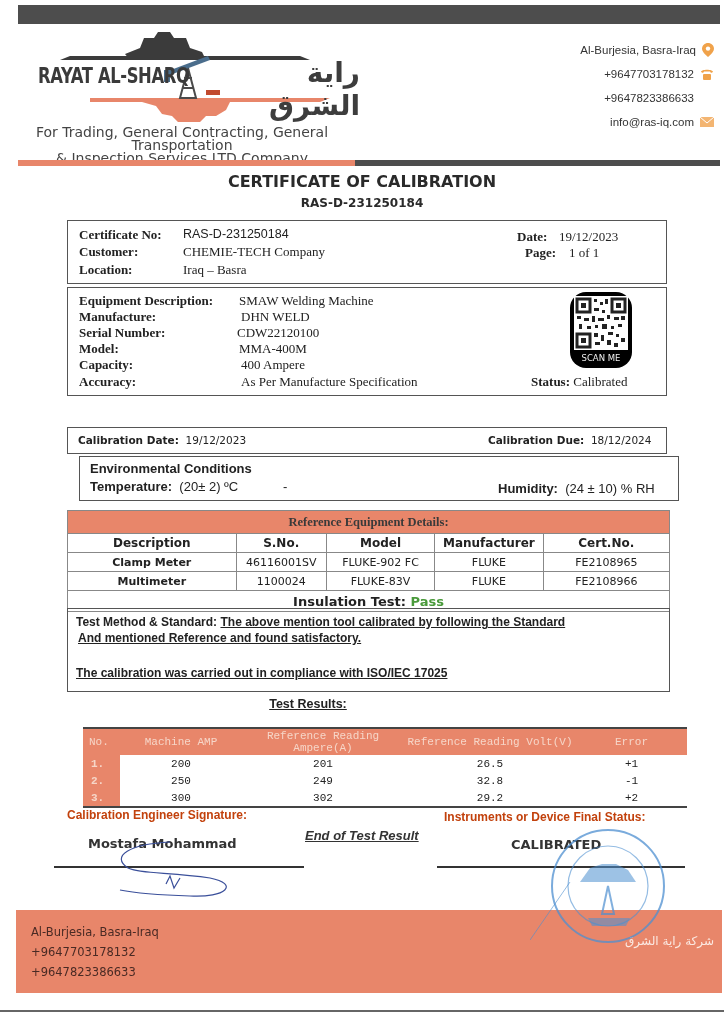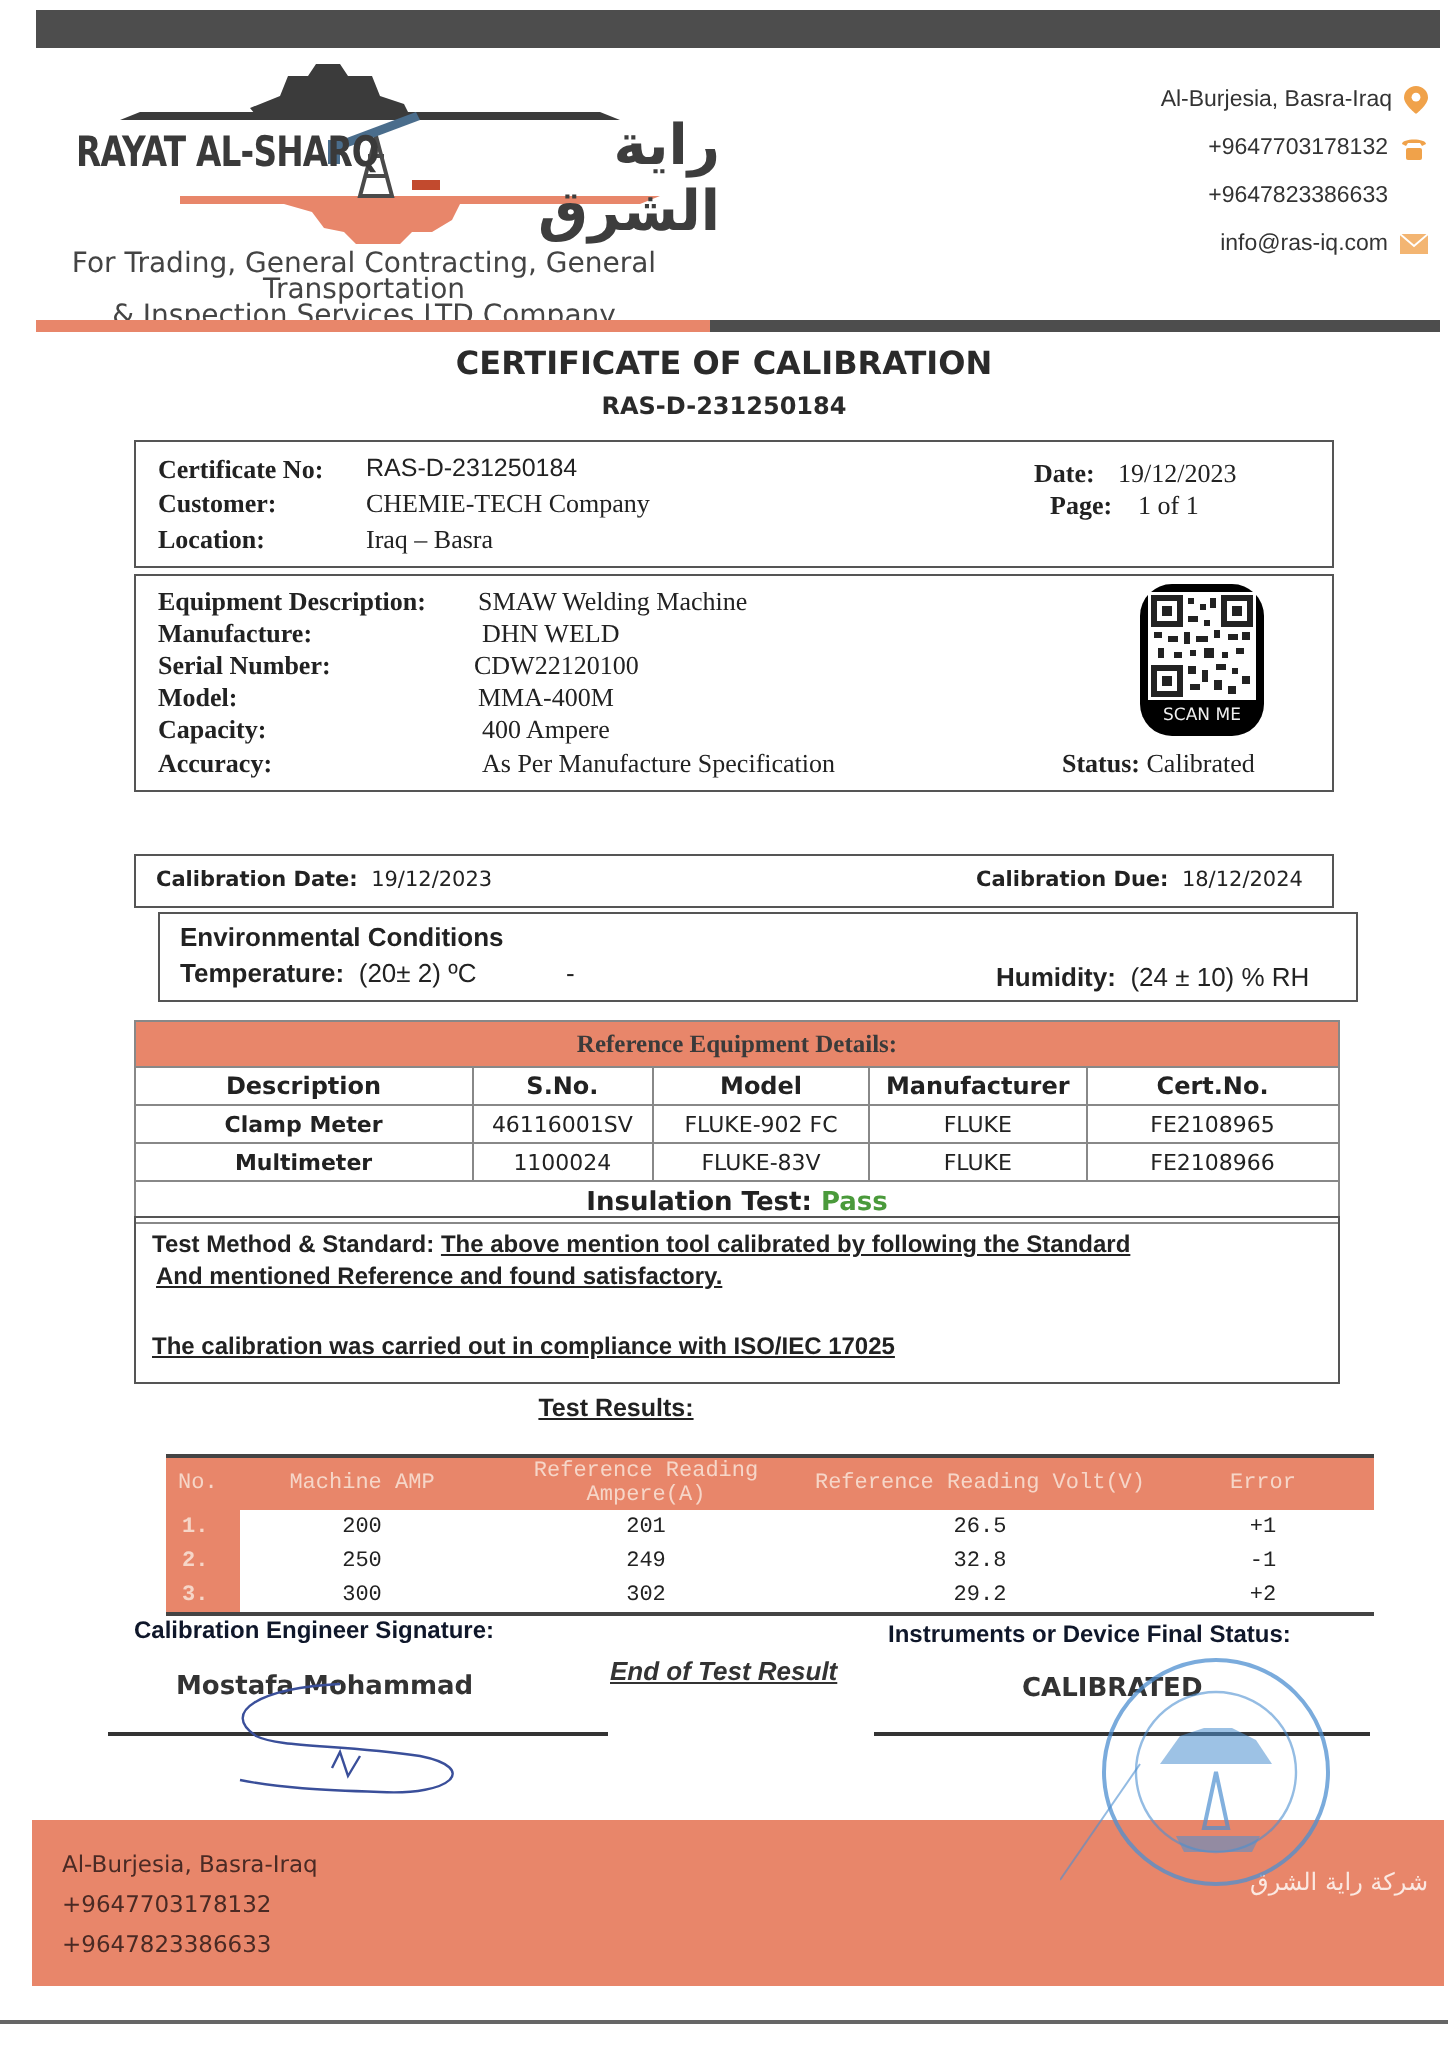--- a/index.html
+++ b/index.html
@@ -33,21 +33,21 @@
   .ref-bold { font-weight: bold; }
   .ins-cell { font-weight: bold; font-size: 13px; height: 20px !important; }
   .pass { color: #4a9a3b; }
   .method-box { left: 67px; top: 608px; width: 603px; height: 84px; font-size: 12px; font-weight: bold; }
   .u { text-decoration: underline; }
   .tr-title { left: 0; top: 697px; width: 616px; text-align: center; font-size: 12.5px; font-weight: bold; text-decoration: underline; }
   .res-table { left: 73px; top: 727px; width: 604px; border-collapse: collapse; font-family: Liberation Mono, monospace; font-size: 11px; border-top: 2px solid #444; border-bottom: 2px solid #444; margin-left: 10px; }
   .res-table th { background: #e8866a; color: #f6d6c8; font-weight: normal; height: 19px; font-size: 11px; }
   .res-table td { text-align: center; height: 15px; color: #222; }
   .res-table td.no { background: #e8866a; color: #f6d6c8; text-align: left; padding-left: 8px; width: 28px; font-weight: bold; }
-  .sig-label { font-size: 12px; font-weight: bold; color: #0f172a; }
+  .sig-label { font-size: 12px; font-weight: bold; color: #c2410c; }
   .sig-name { font-family: "DejaVu Sans", sans-serif; font-size: 13px; font-weight: bold; color: #333; }
   .line { height: 1.5px; background: #333; }
   .footer { left: 16px; top: 910px; width: 706px; height: 83px; background: #e8866a; }
   .footer-left { position: absolute; left: 15px; top: 12px; font-size: 11.5px; color: #4a2a24; line-height: 20px; font-family: "DejaVu Sans", sans-serif; }
   .footer-right { position: absolute; right: 8px; top: 20px; text-align: right; color: #fbe9e2; font-size: 12px; line-height: 22px; direction: rtl; font-family: "DejaVu Sans", sans-serif; }
   .bottom-line { left: 0; top: 1010px; width: 724px; height: 2px; background: #666; }
   .stamp { left: 530px; top: 822px; width: 140px; height: 130px; }
 </style>
 </head>
 <body>

